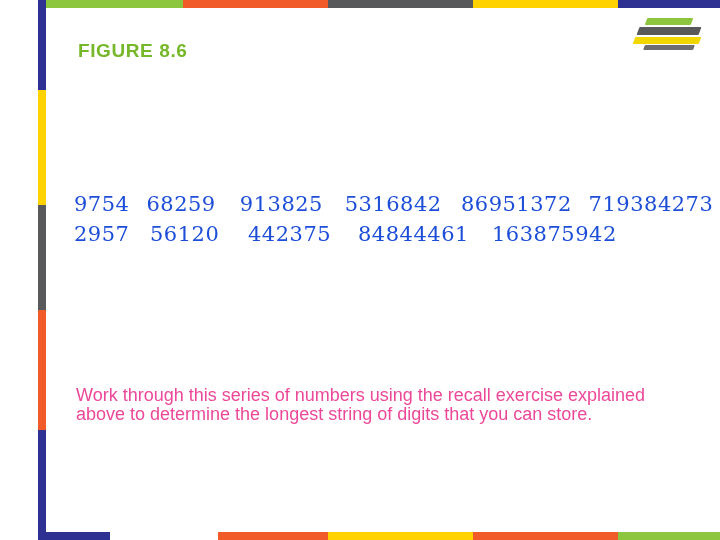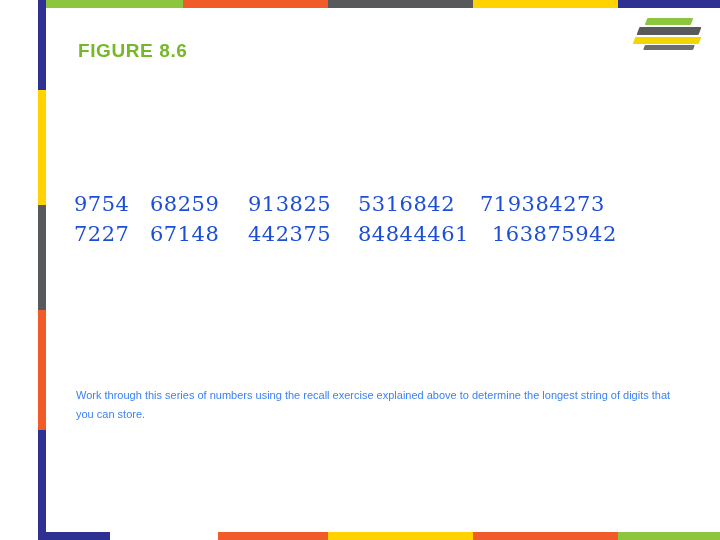--- a/index.html
+++ b/index.html
@@ -138,23 +138,23 @@
   .c2 { width: 110px; }
   .c3 { width: 122px; }
   .c4 { width: 134px; }
   .c5 { width: 140px; }
 
   .caption {
     position: absolute;
     left: 38px;
     top: 386px;
     width: 600px;
-    font-size: 11px;
+    font-size: 18px;
     line-height: 19px;
-    color: #3b82f6;
+    color: #ec4899;
     font-family: "Liberation Sans", sans-serif;
   }
 </style>
 </head>
 <body>
 
 <div class="slide">
 
   <div id="bars">
       <div class="bar top-bar" style="left: 0px; width: 145px; background: rgb(140, 198, 63);"></div>
@@ -192,25 +192,26 @@
       <span class="lm4"></span>
     </div>
   </div>
 
   <div class="numbers" id="numgrid">
       <div class="num-row">
         <div class="num-cell c0">9754</div>
         <div class="num-cell c1">68259</div>
         <div class="num-cell c2">913825</div>
         <div class="num-cell c3">5316842</div>
+        <div class="num-cell c4">86951372</div>
         <div class="num-cell c5">719384273</div>
       </div>
       <div class="num-row">
-        <div class="num-cell c0">7227</div>
-        <div class="num-cell c1">67148</div>
+        <div class="num-cell c0">2957</div>
+        <div class="num-cell c1">56120</div>
         <div class="num-cell c2">442375</div>
         <div class="num-cell c4">84844461</div>
         <div class="num-cell c5">163875942</div>
       </div>
     </div>
 
   <div class="caption">Work through this series of numbers using the recall exercise explained above to determine the longest string of digits that you can store.</div>
 
 </div>
 

